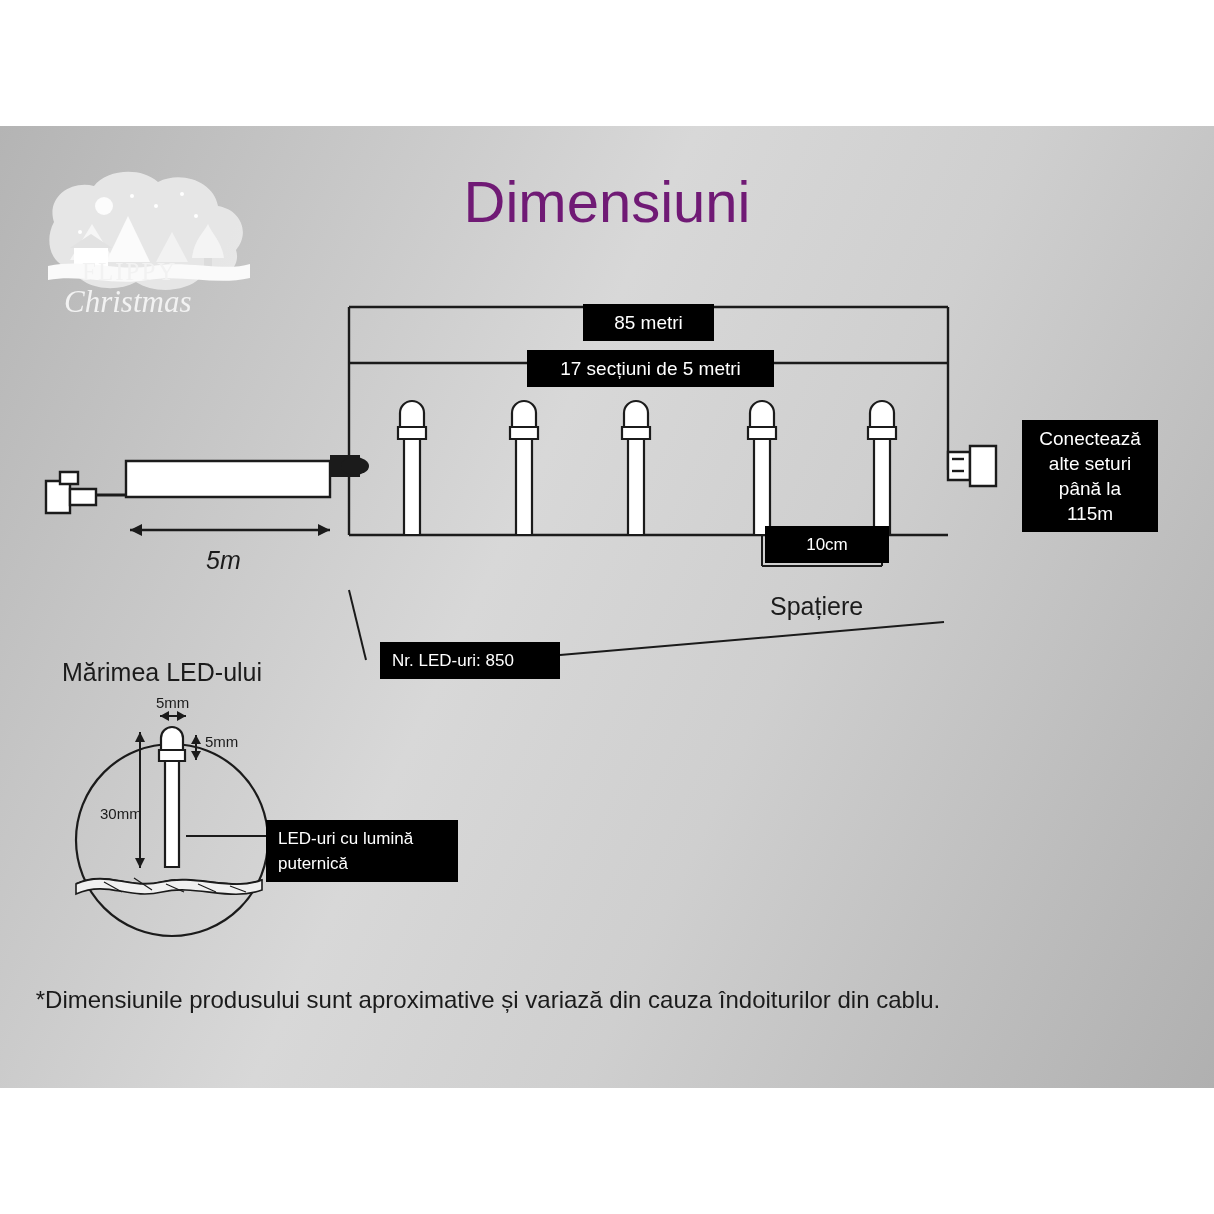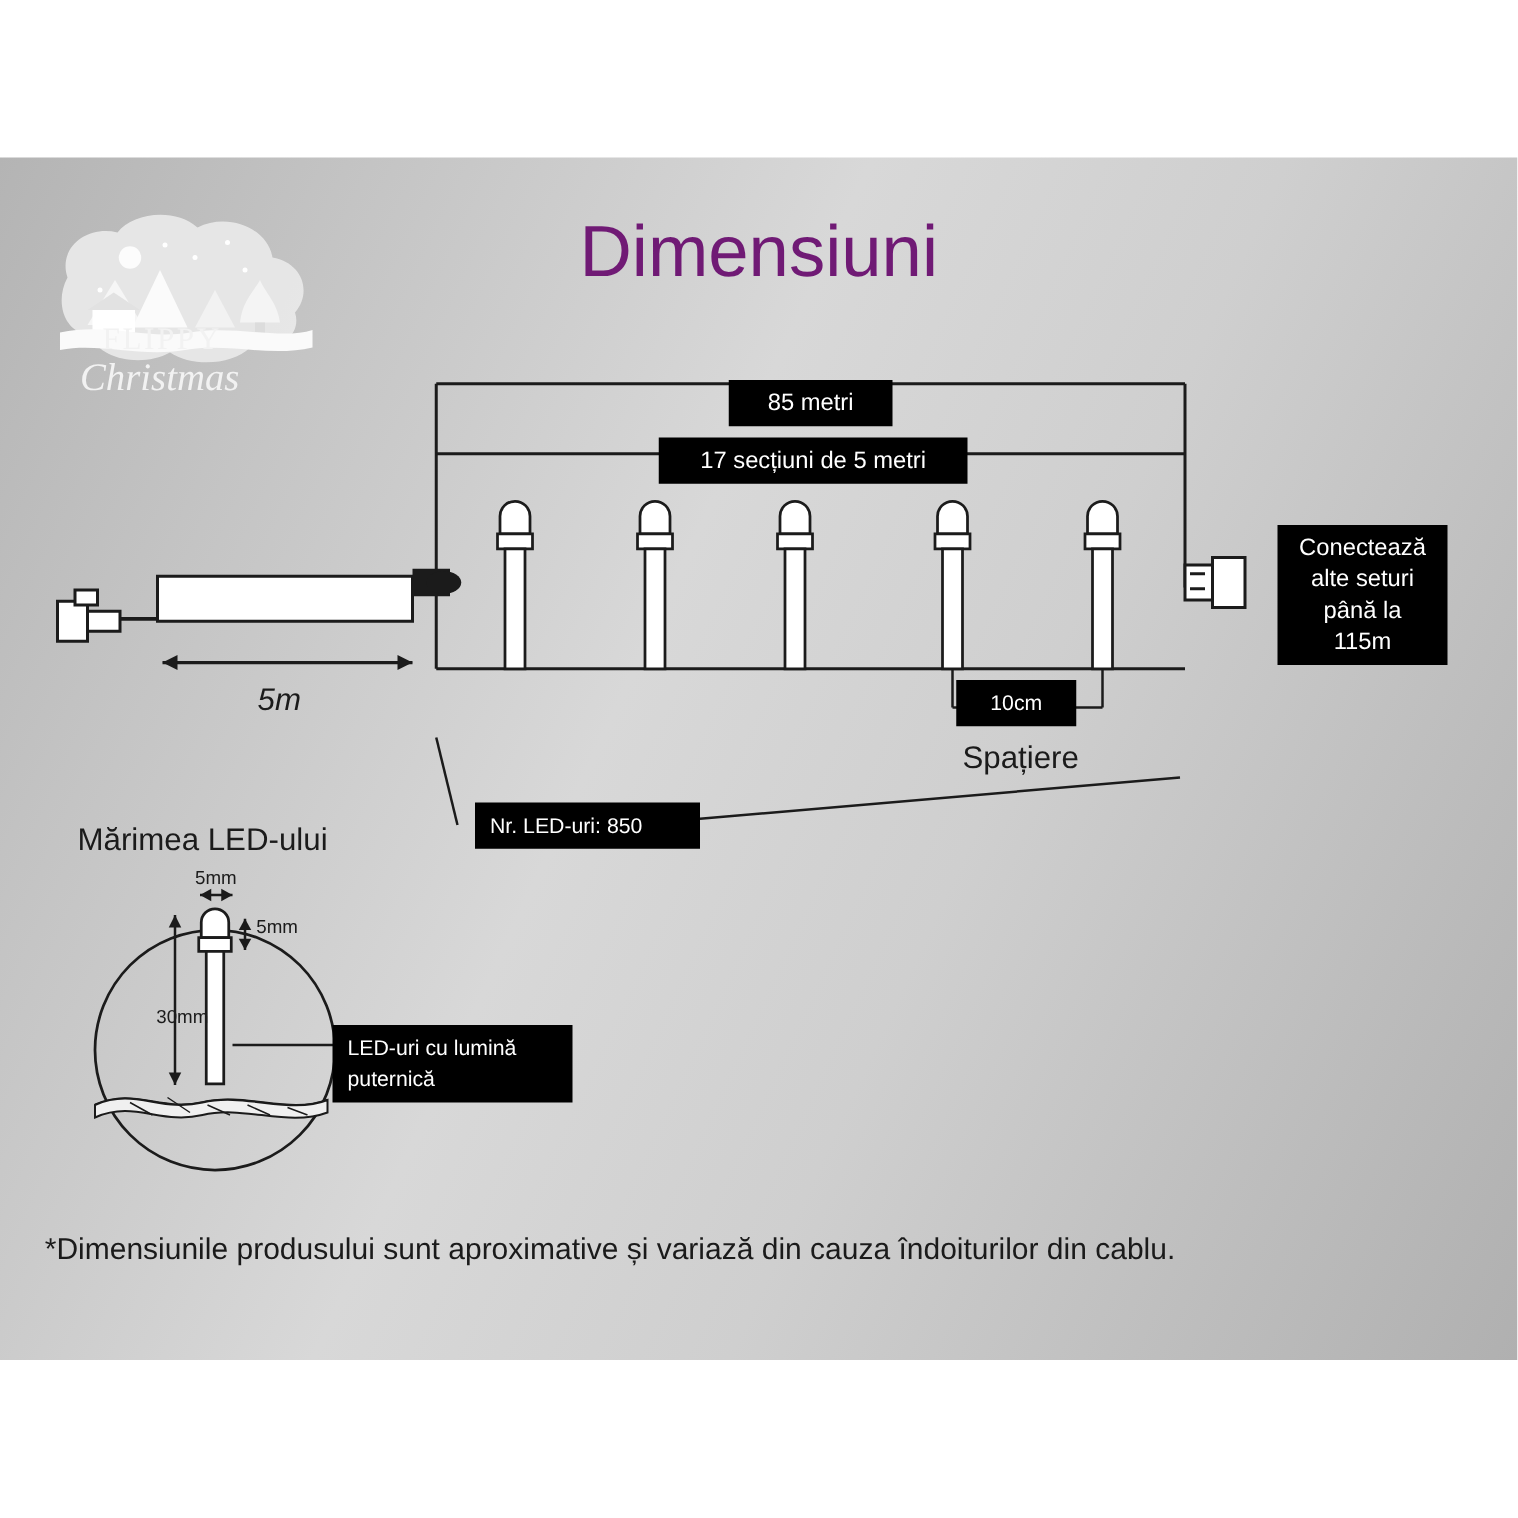--- a/index.html
+++ b/index.html
@@ -232,34 +232,34 @@
   </svg>
 
   <div class="chip center" style="left:583px; top:286px; width:131px;margin-top:18px;">85 metri</div>
 
   <div class="chip center" style="left:527px; top:350px; width:247px;">17 secțiuni de 5 metri</div>
 
   <div class="chip center" style="left:1022px; top:420px; width:136px;">Conectează
 alte seturi
 până la 115m</div>
 
-  <div class="chip center small" style="left:765px; top:544px; width:96px;">10cm</div>
+  <div class="chip center small" style="left:765px; top:526px; width:124px;">10cm</div>
 
   <div class="chip small" style="left:380px; top:642px; width:180px;">Nr. LED-uri: 850</div>
 
   <div class="chip small" style="left:266px; top:820px; width:192px;">LED-uri cu lumină
 puternică</div>
 
   <div class="plain big" style="left:206px; top:546px;font-style:italic;">5m</div>
 
   <div class="plain big" style="left:770px; top:592px;">Spațiere</div>
 
   <div class="plain" style="left:62px; top:658px; font-size:25px;">Mărimea LED-ului</div>
 
   <div class="plain sm" style="left:156px; top:694px;">5mm</div>
 
   <div class="plain sm" style="left:205px; top:733px;">5mm</div>
 
-  <div class="plain sm" style="left:100px; top:805px;margin-left:25px;">30mm</div>
+  <div class="plain sm" style="left:100px; top:805px;">30mm</div>
 
   <div class="footnote">*Dimensiunile produsului sunt aproximative și variază din cauza îndoiturilor din cablu.</div>
 
 </div>
 
 </body></html>

